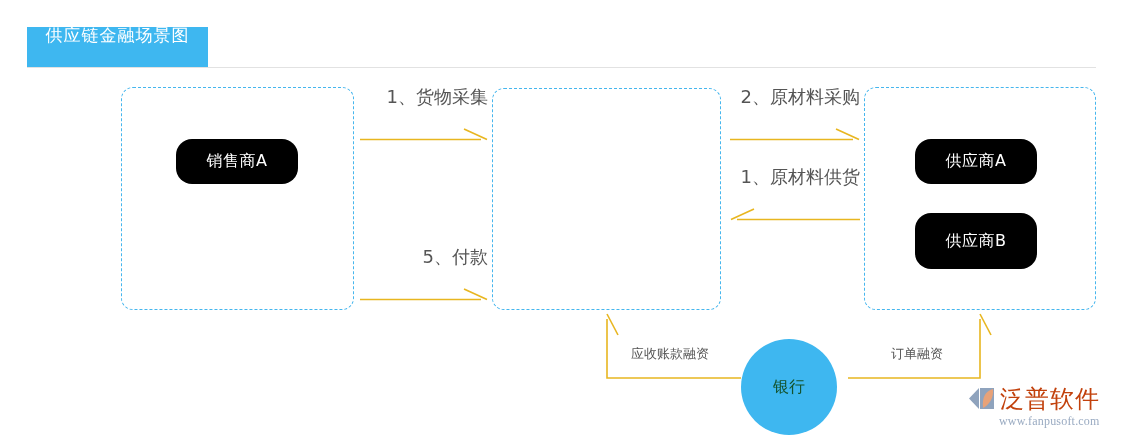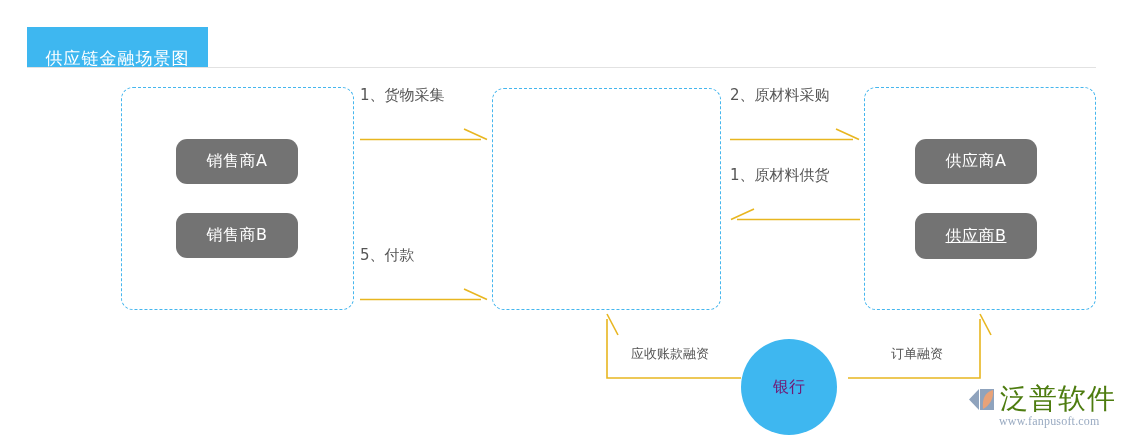--- a/index.html
+++ b/index.html
@@ -20,21 +20,21 @@
 
   
   #title-banner {
     position: absolute;
     left: 27px;
     top: 27px;
     width: 181px;
     height: 40px;
     background: #3EB7F0;
     display: flex;
-    align-items: flex-end;
+    align-items: flex-start;
     justify-content: center;
   }
   #title-banner .title-text {
     color: #ffffff;
     font-size: 17px;
     letter-spacing: 1px;
     line-height: 1;
     white-space: nowrap;
   }
   #title-underline {
@@ -54,66 +54,66 @@
     box-sizing: border-box;
     background: #ffffff;
   }
   #group-sellers   { left: 121px; top: 87px;  width: 233px; height: 223px; }
   #group-core      { left: 492px; top: 88px;  width: 229px; height: 222px; }
   #group-suppliers { left: 864px; top: 87px;  width: 232px; height: 223px; }
 
   
   .entity-chip {
     position: absolute;
-    background: #737373;
-    border-radius: 11px;
+    background: #000000;
+    border-radius: 16px;
     color: #ffffff;
     font-size: 16px;
     display: flex;
     align-items: center;
     justify-content: center;
     box-sizing: border-box;
     white-space: nowrap;
     letter-spacing: 0.5px;
   }
   #chip-seller-a   { left: 176px; top: 139px; width: 122px; height: 45px; }
   #chip-seller-b   { left: 176px; top: 213px; width: 122px; height: 45px; }
   #chip-core       { left: 543px; top: 176px; width: 124px; height: 45px; }
   #chip-supplier-a { left: 915px; top: 139px; width: 122px; height: 45px; }
-  #chip-supplier-b { left: 915px; top: 213px; width: 122px; height: 46px; text-decoration: underline; }
+  #chip-supplier-b { left: 915px; top: 213px; width: 122px; height: 56px; }
 
   
   #bank-circle {
     position: absolute;
     left: 741px;
     top: 339px;
     width: 96px;
     height: 96px;
     border-radius: 50%;
     background: #3EB7F0;
-    color: #701a75;
+    color: #14532d;
     font-size: 16px;
     display: flex;
     align-items: center;
     justify-content: center;
     white-space: nowrap;
   }
 
   
   .flow {
     position: absolute;
     height: 54px;
   }
   .flow .flow-label {
     position: absolute;
     left: 0;
     top: 0;
     width: 100%;
-    text-align: left;
-    font-size: 15px;
+    text-align: right;
+    font-size: 18px;
     color: #555555;
     white-space: nowrap;
     line-height: 1;
   }
   .flow svg {
     position: absolute;
     left: 0;
     bottom: 0;
   }
 
@@ -156,22 +156,22 @@
     top: 0;
     display: flex;
     align-items: center;
   }
   #logo .logo-mark {
     width: 30px;
     height: 27px;
     margin-right: 3px;
   }
   #logo .logo-word {
-    font-size: 28px;
-    color: #4d7c0f;
+    font-size: 24px;
+    color: #c2410c;
     letter-spacing: 1px;
     line-height: 1;
     white-space: nowrap;
   }
   #logo .logo-url {
     position: absolute;
     left: 32px;
     top: 29px;
     font-size: 12px;
     color: #9AABC2;
@@ -185,21 +185,20 @@
 
 <div id="canvas">
 
   <div id="title-banner">
     <span class="title-text">供应链金融场景图</span>
   </div>
   <div id="title-underline"></div>
 
   <div id="group-sellers" class="group-box"></div>
   <div id="chip-seller-a" class="entity-chip">销售商A</div>
-  <div id="chip-seller-b" class="entity-chip">销售商B</div>
 
   <div id="group-core" class="group-box"></div>
 
   <div id="group-suppliers" class="group-box"></div>
   <div id="chip-supplier-a" class="entity-chip">供应商A</div>
   <div id="chip-supplier-b" class="entity-chip">供应商B</div>
 
   <div id="bank-circle">银行</div>
 
   <div id="flow-1" class="flow">

